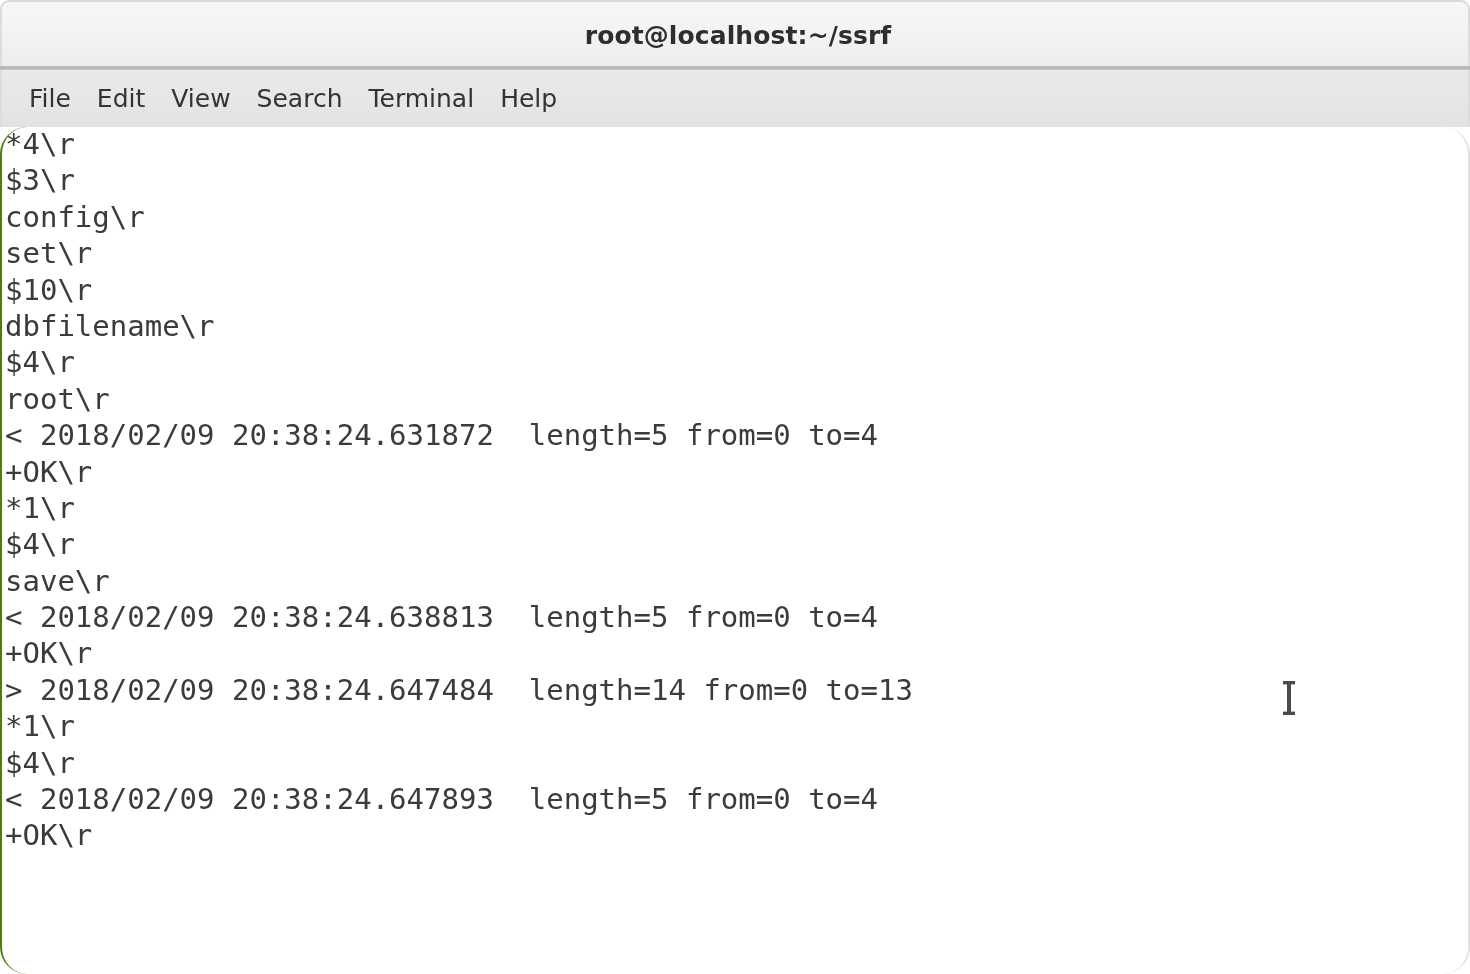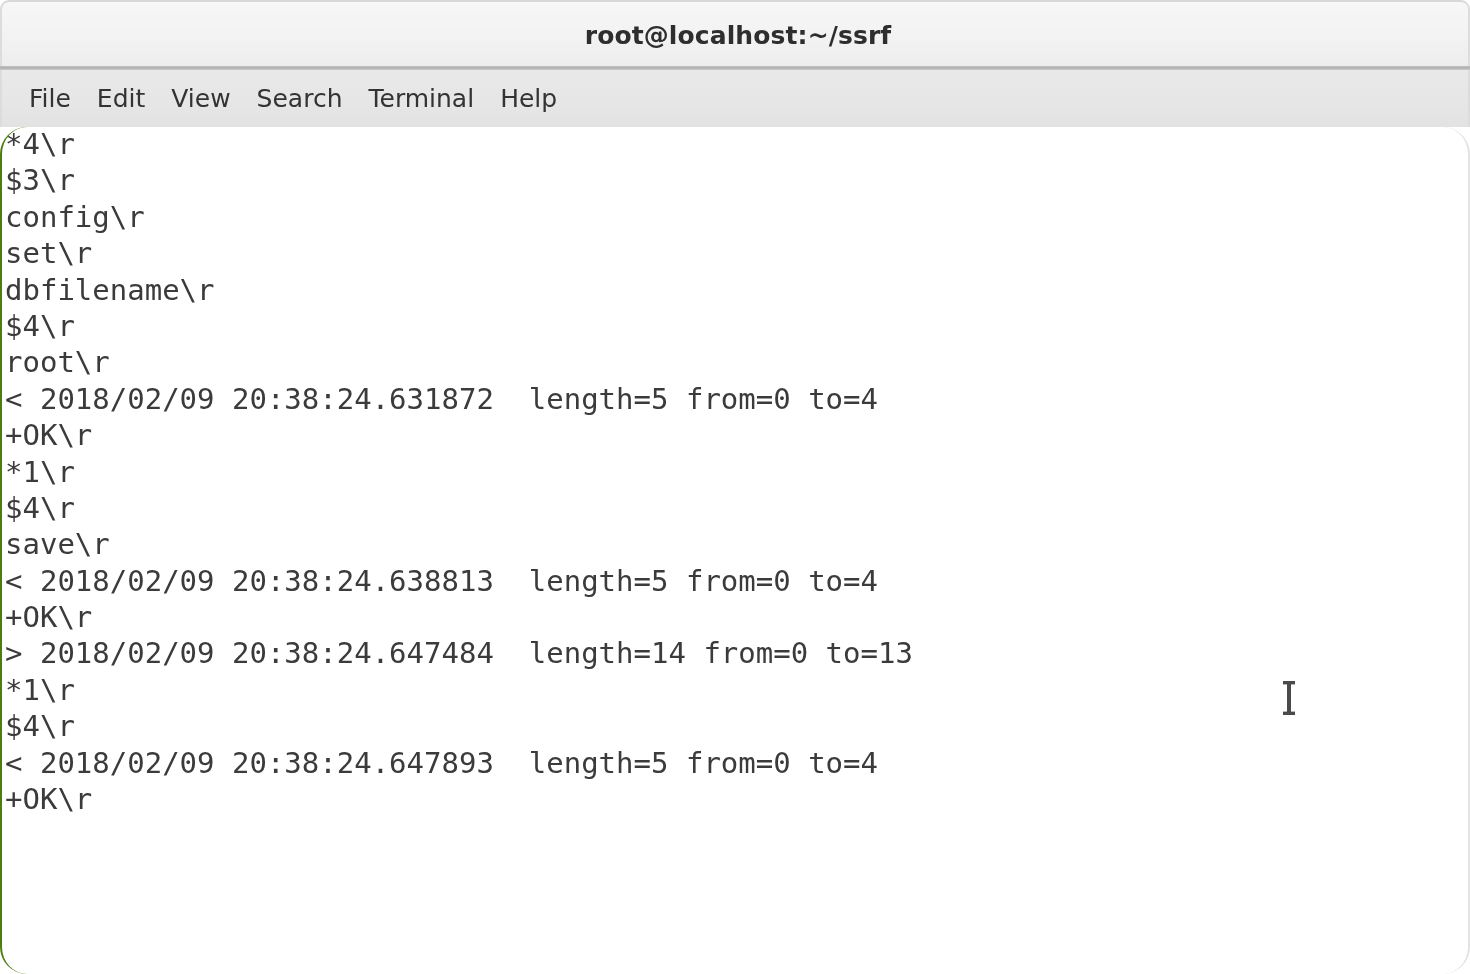--- a/index.html
+++ b/index.html
@@ -147,20 +147,21 @@
     <div class="menu-item">Terminal</div>
     <div class="menu-item">Help</div>
   </div>
 
   <div id="terminal">
     <div id="terminal-lines" style="color: rgb(59, 59, 59);">
         <div class="term-line">*4\r</div>
         <div class="term-line">$3\r</div>
         <div class="term-line">config\r</div>
         <div class="term-line">set\r</div>
+        <div class="term-line">$10\r</div>
         <div class="term-line">dbfilename\r</div>
         <div class="term-line">$4\r</div>
         <div class="term-line">root\r</div>
         <div class="term-line">&lt; 2018/02/09 20:38:24.631872  length=5 from=0 to=4</div>
         <div class="term-line">+OK\r</div>
         <div class="term-line">*1\r</div>
         <div class="term-line">$4\r</div>
         <div class="term-line">save\r</div>
         <div class="term-line">&lt; 2018/02/09 20:38:24.638813  length=5 from=0 to=4</div>
         <div class="term-line">+OK\r</div>

